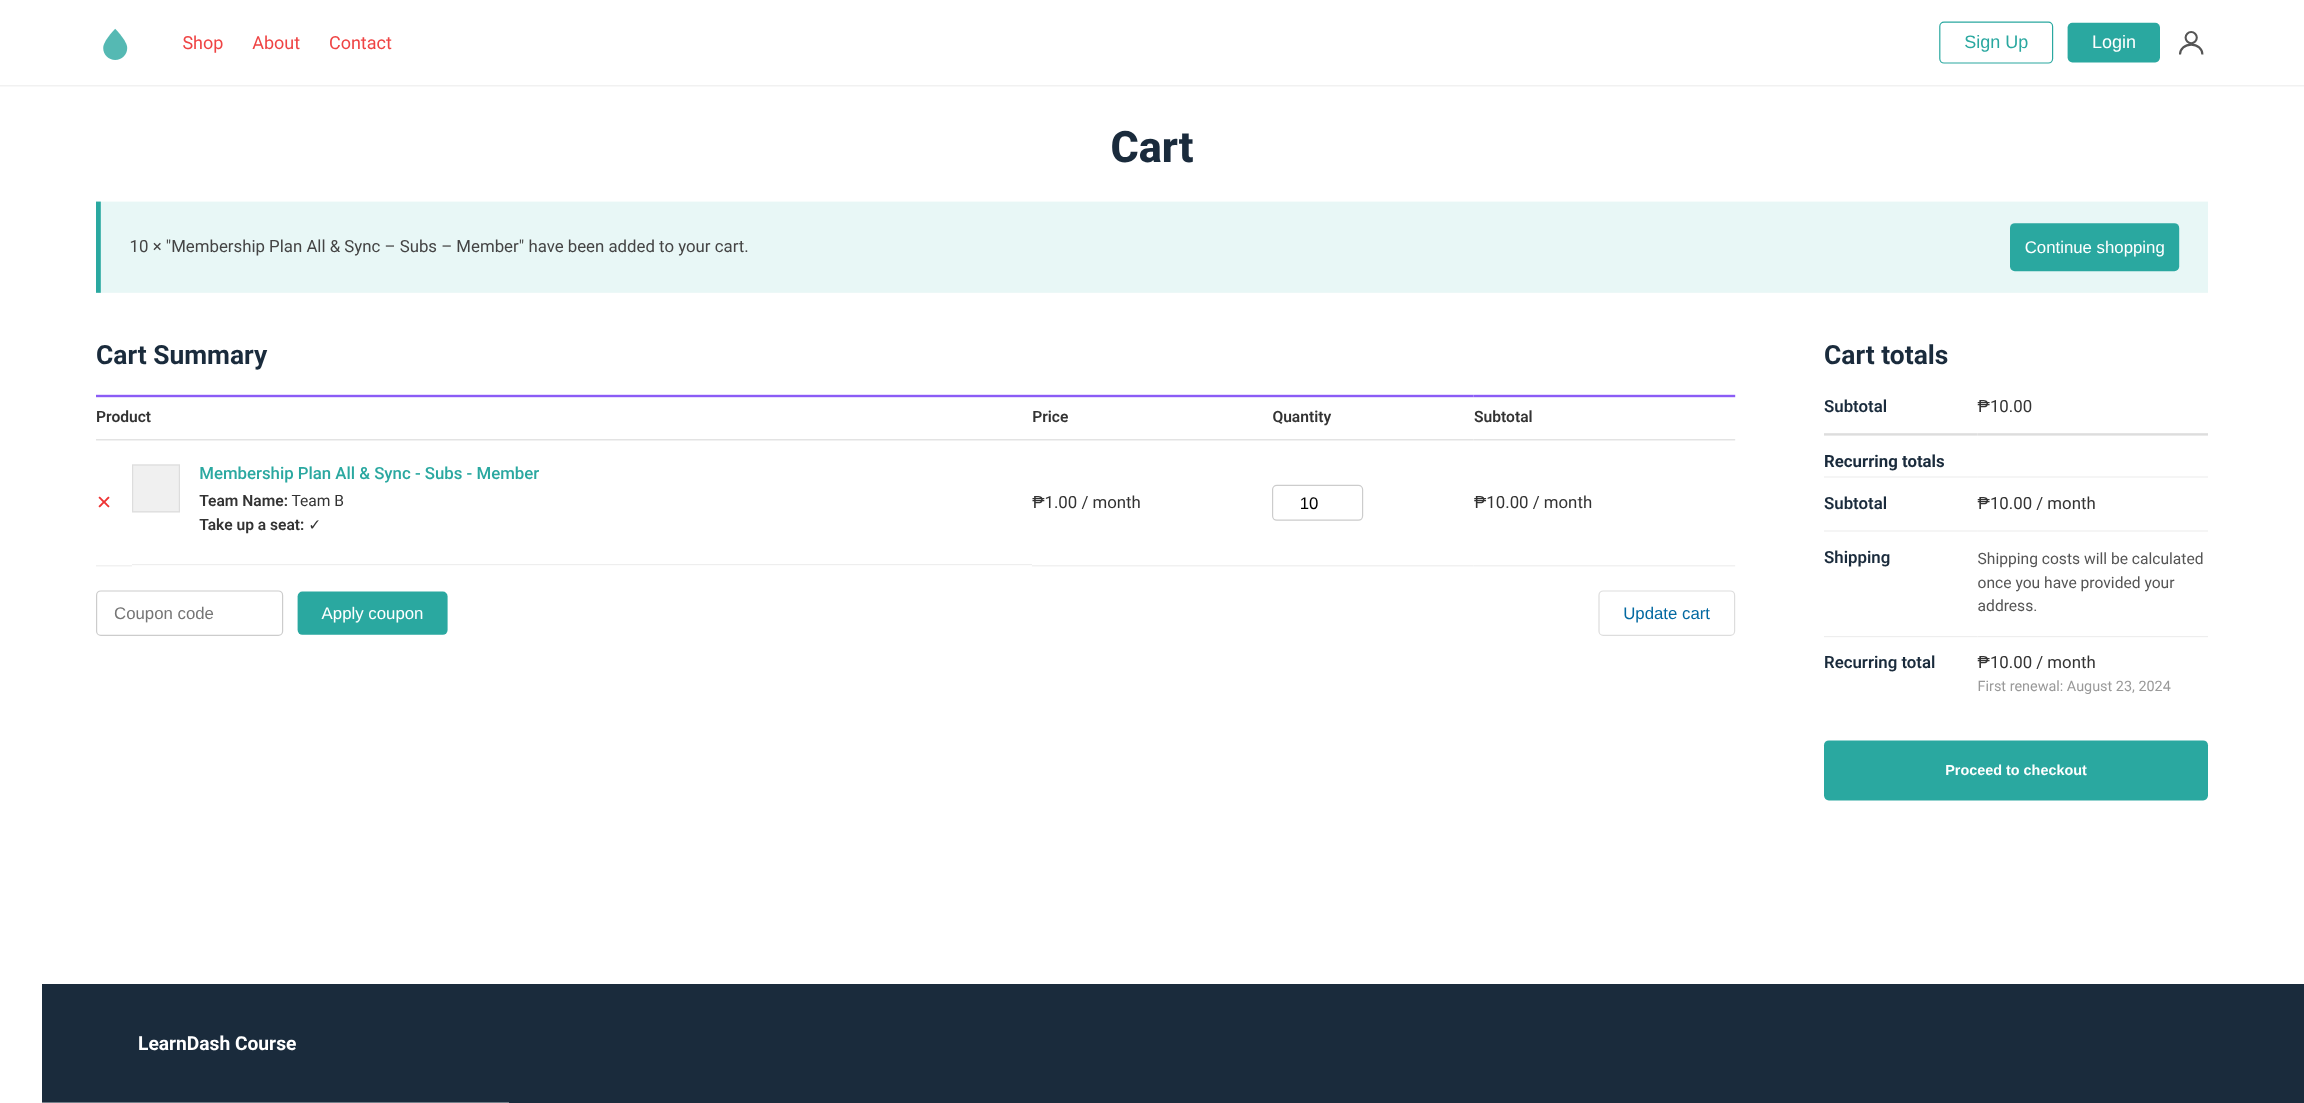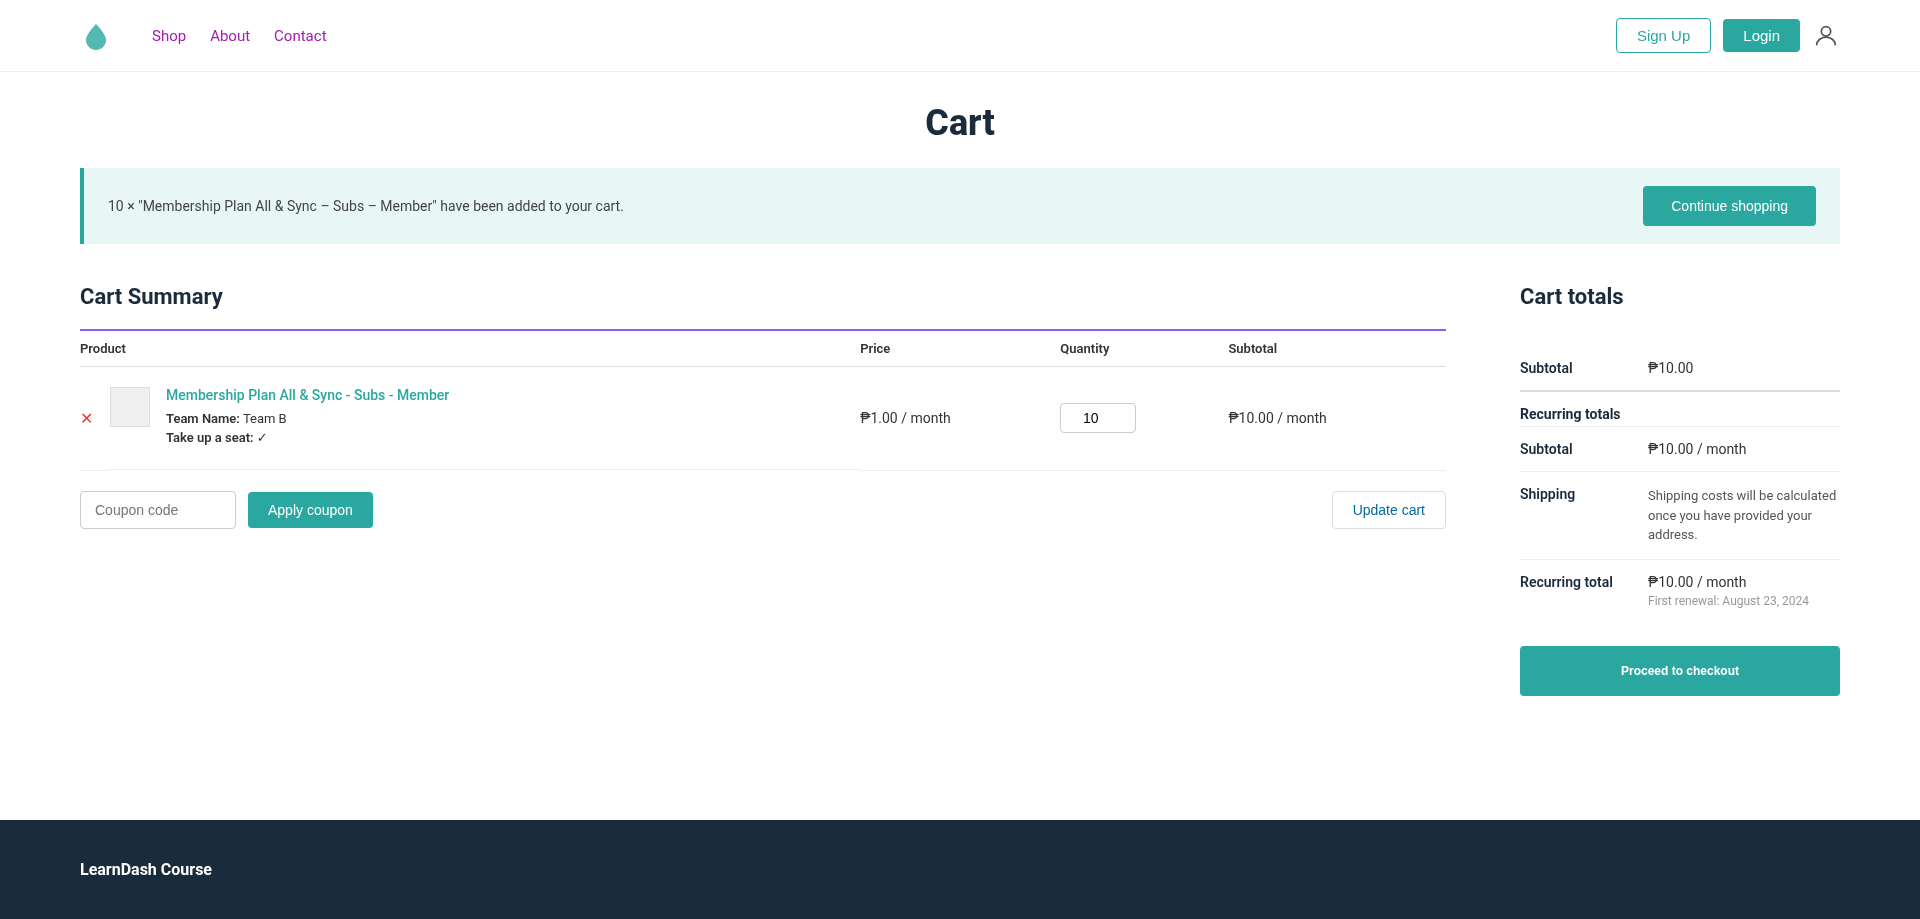--- a/index.html
+++ b/index.html
@@ -3,34 +3,34 @@
   <meta charset="utf-8">
   <style>
     * { box-sizing: border-box; margin: 0; padding: 0; }
     body { font-family: -apple-system, BlinkMacSystemFont, 'Segoe UI', Roboto, sans-serif; background: #fff; color: #333; min-height: 919px; display: flex; flex-direction: column; }
 
     
     .header { display: flex; align-items: center; padding: 0 80px; height: 72px; border-bottom: 1px solid #eee; background: #fff; }
     .logo { display: flex; align-items: center; gap: 8px; margin-right: 40px; }
     .logo-icon { width: 32px; height: 32px; }
     .nav { display: flex; gap: 24px; }
-    .nav a { text-decoration: none; color: #a21caf; font-size: 15px; }
+    .nav a { text-decoration: none; color: #ef4444; font-size: 15px; }
     .header-right { margin-left: auto; display: flex; align-items: center; gap: 12px; }
     .btn-signup { border: 1px solid #2aa8a0; background: transparent; color: #2aa8a0; padding: 8px 20px; border-radius: 4px; font-size: 15px; cursor: pointer; text-align: center; }
     .btn-login { background: #2aa8a0; color: #fff; border: none; padding: 8px 20px; border-radius: 4px; font-size: 15px; cursor: pointer; }
     .user-icon { width: 28px; height: 28px; color: #555; cursor: pointer; }
 
     
     .main { flex: 1; padding: 0 80px 60px; }
     .page-title { text-align: center; font-size: 36px; font-weight: 800; color: #1a2b3c; margin: 30px 0 24px; }
 
     
     .notification-bar { background: #e8f7f6; border-left: 4px solid #2aa8a0; padding: 18px 24px; display: flex; align-items: center; justify-content: space-between; margin-bottom: 40px; }
     .notification-text { font-size: 14px; color: #444; }
-    .btn-continue { background: #2aa8a0; color: #fff; border: none; padding: 12px 28px; border-radius: 4px; font-size: 14px; cursor: pointer; white-space: nowrap; }
+    .btn-continue { background: #2aa8a0; color: #fff; border: none; padding: 12px 12px; border-radius: 4px; font-size: 14px; cursor: pointer; white-space: nowrap; }
 
     
     .content { display: flex; gap: 74px; align-items: flex-start; }
     .cart-section { flex: 1; }
     .totals-section { width: 320px; flex-shrink: 0; }
 
     
     .section-title { font-size: 22px; font-weight: 700; color: #1a2b3c; margin-bottom: 20px; }
     .cart-table { width: 100%; border-collapse: collapse; }
     .cart-table th { text-align: left; font-size: 13px; font-weight: 600; color: #333; padding: 10px 0; border-top: 2px solid #8b5cf6; border-bottom: 1px solid #ddd; }
@@ -48,33 +48,33 @@
     .qty-input { width: 76px; border: 1px solid #ccc; padding: 6px 8px; font-size: 14px; text-align: center; border-radius: 4px; }
     .col-subtotal-cell { font-size: 14px; color: #333; white-space: nowrap; }
 
     
     .coupon-row { display: flex; align-items: center; gap: 12px; padding: 20px 0; }
     .coupon-input { border: 1px solid #ccc; padding: 10px 14px; font-size: 14px; border-radius: 4px; width: 156px; }
     .btn-apply { background: #2aa8a0; color: #fff; border: none; padding: 10px 20px; border-radius: 4px; font-size: 14px; cursor: pointer; }
     .btn-update { background: transparent; color: #0369a1; border: 1px solid #ddd; padding: 10px 20px; border-radius: 4px; font-size: 14px; cursor: pointer; margin-left: auto; }
 
     
-    .totals-title { font-size: 22px; font-weight: 700; color: #1a2b3c; margin-bottom: 37px; }
+    .totals-title { font-size: 22px; font-weight: 700; color: #1a2b3c; margin-bottom: 8px; }
     .totals-table { width: 100%; border-collapse: collapse; }
     .totals-table tr td { padding: 14px 0; vertical-align: top; font-size: 14px; border-top: 1px solid #eee; }
     .totals-table tr:first-child td { border-top: none; }
     .totals-table .label-cell { font-weight: 600; color: #1a2b3c; width: 40%; }
     .totals-table .value-cell { color: #333; }
     .recurring-heading td { font-weight: 700; font-size: 14px; color: #1a2b3c; padding-bottom: 4px !important; border-top: 2px solid #ddd !important; }
     .shipping-text { font-size: 13px; color: #555; line-height: 1.5; }
     .renewal-text { font-size: 12px; color: #999; margin-top: 4px; }
     .btn-checkout { display: block; width: 100%; background: #2aa8a0; color: #fff; border: none; padding: 18px; border-radius: 4px; font-size: 12px; font-weight: 600; cursor: pointer; text-align: center; margin-top: 24px; }
 
     
-    .footer { background: #1a2b3c; color: #fff; padding: 40px 80px; }
+    .footer { background: #1a2b3c; color: #fff; padding: 40px 80px; margin-left: 35px; }
     .footer-brand { font-size: 16px; font-weight: 700; }
   </style>
 </head>
 <body>
 
 <header class="header">
   <div class="logo">
     <svg class="logo-icon" viewBox="0 0 32 32" fill="none" xmlns="http://www.w3.org/2000/svg">
       <path d="M16 4 C16 4 6 14 6 20 C6 25.5 10.5 30 16 30 C21.5 30 26 25.5 26 20 C26 14 16 4 16 4Z" fill="#2aa8a0" opacity="0.8"></path>
     </svg>

